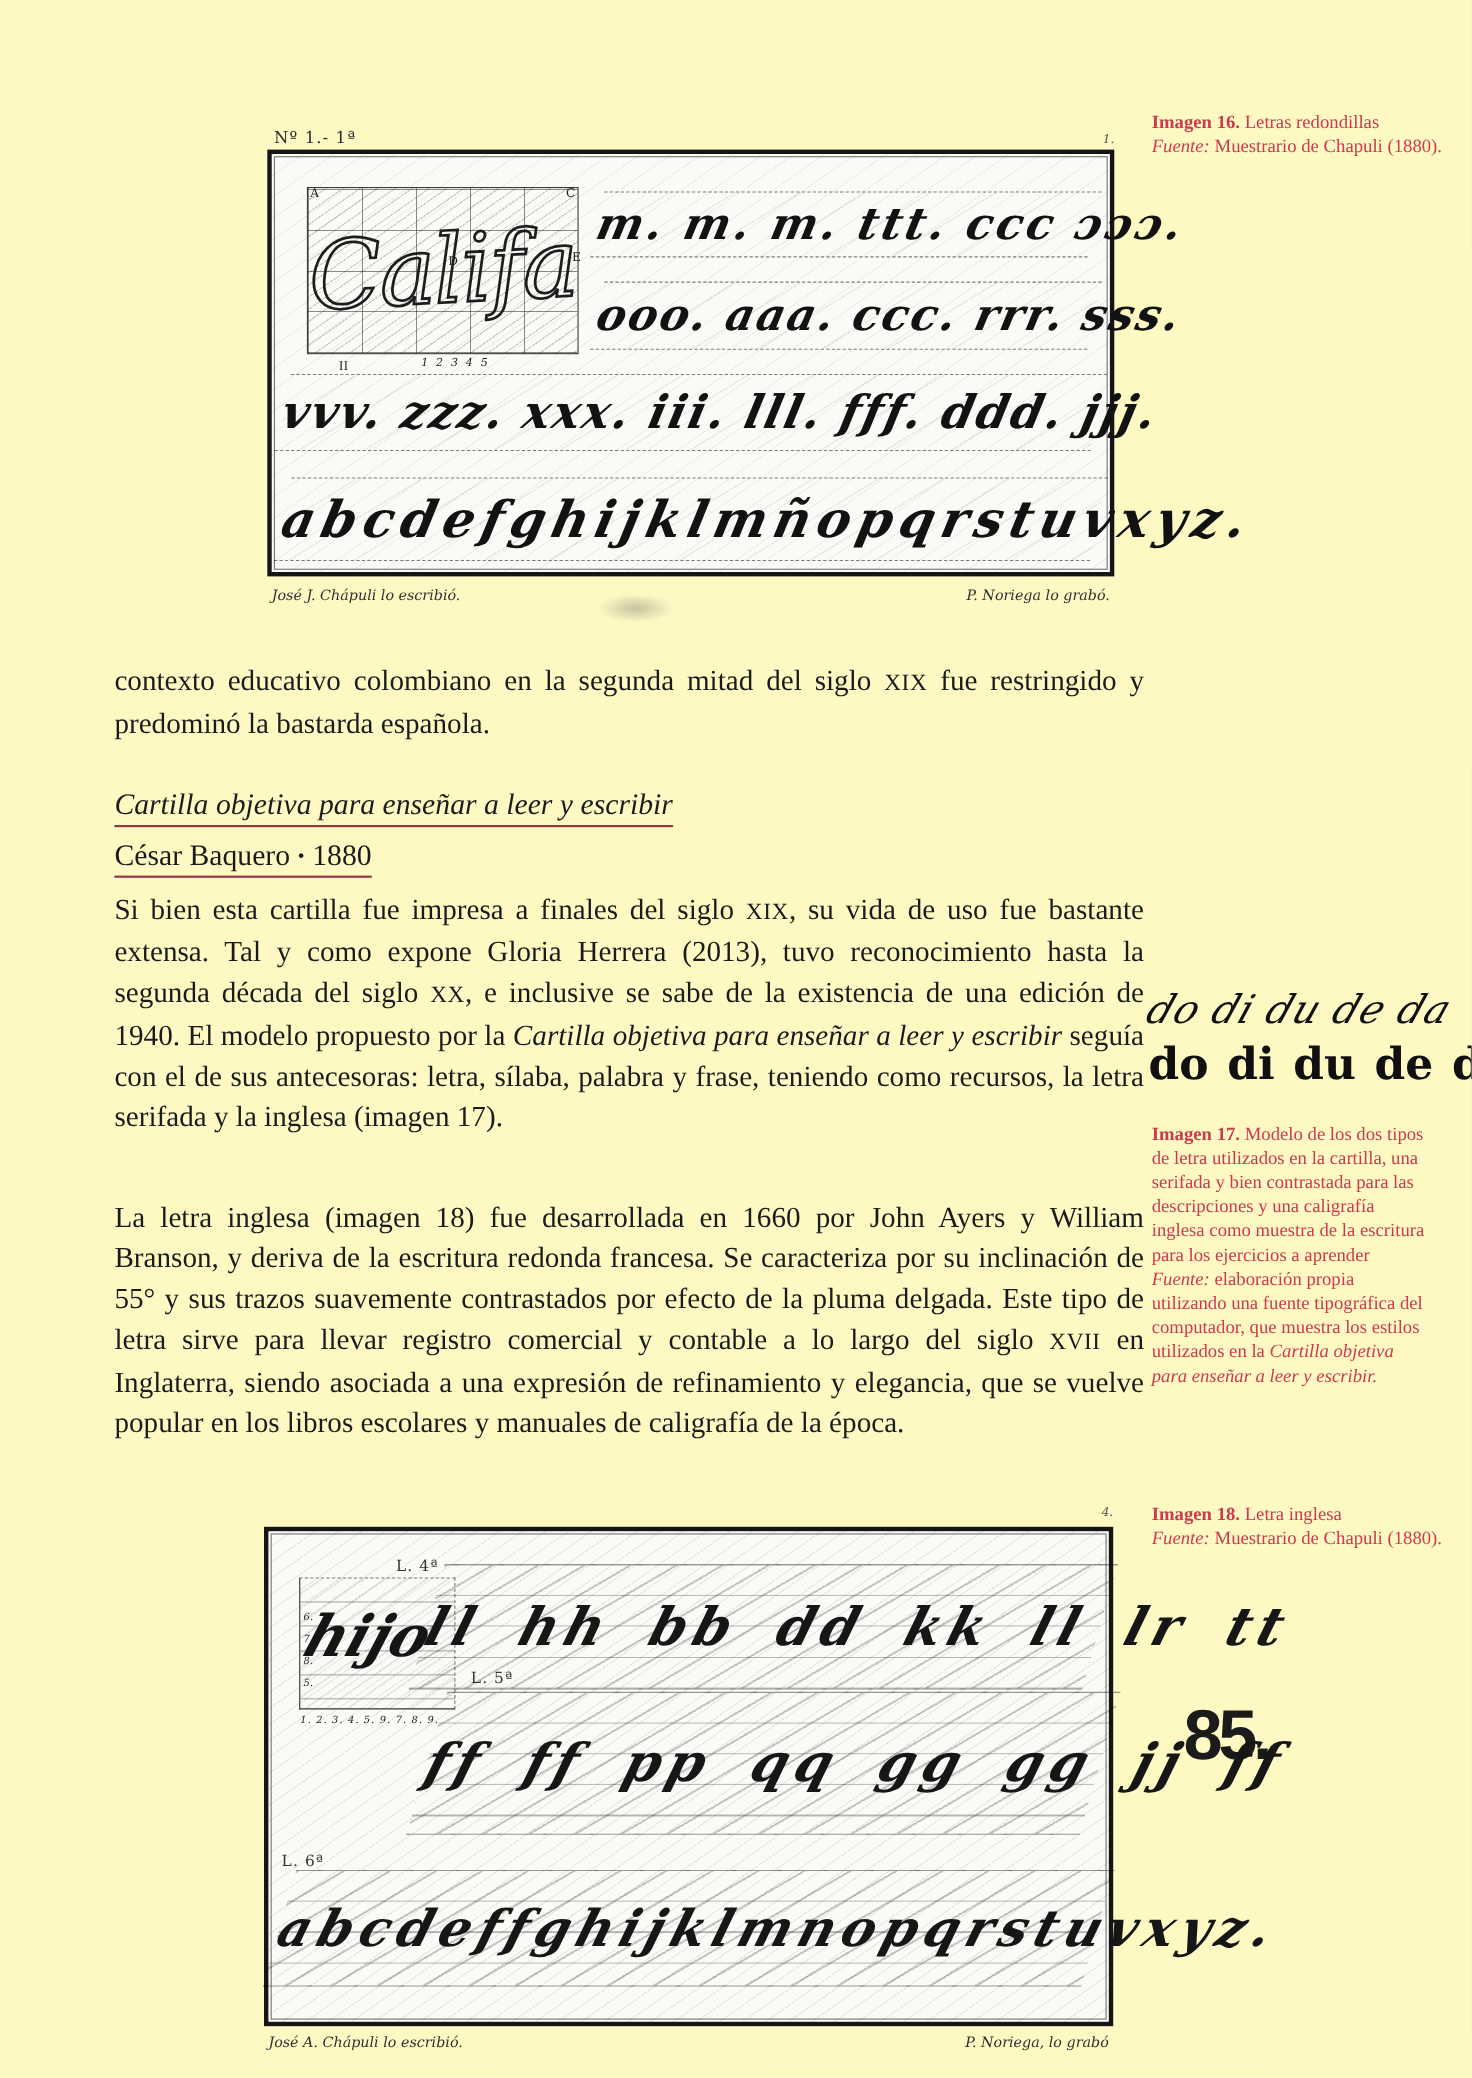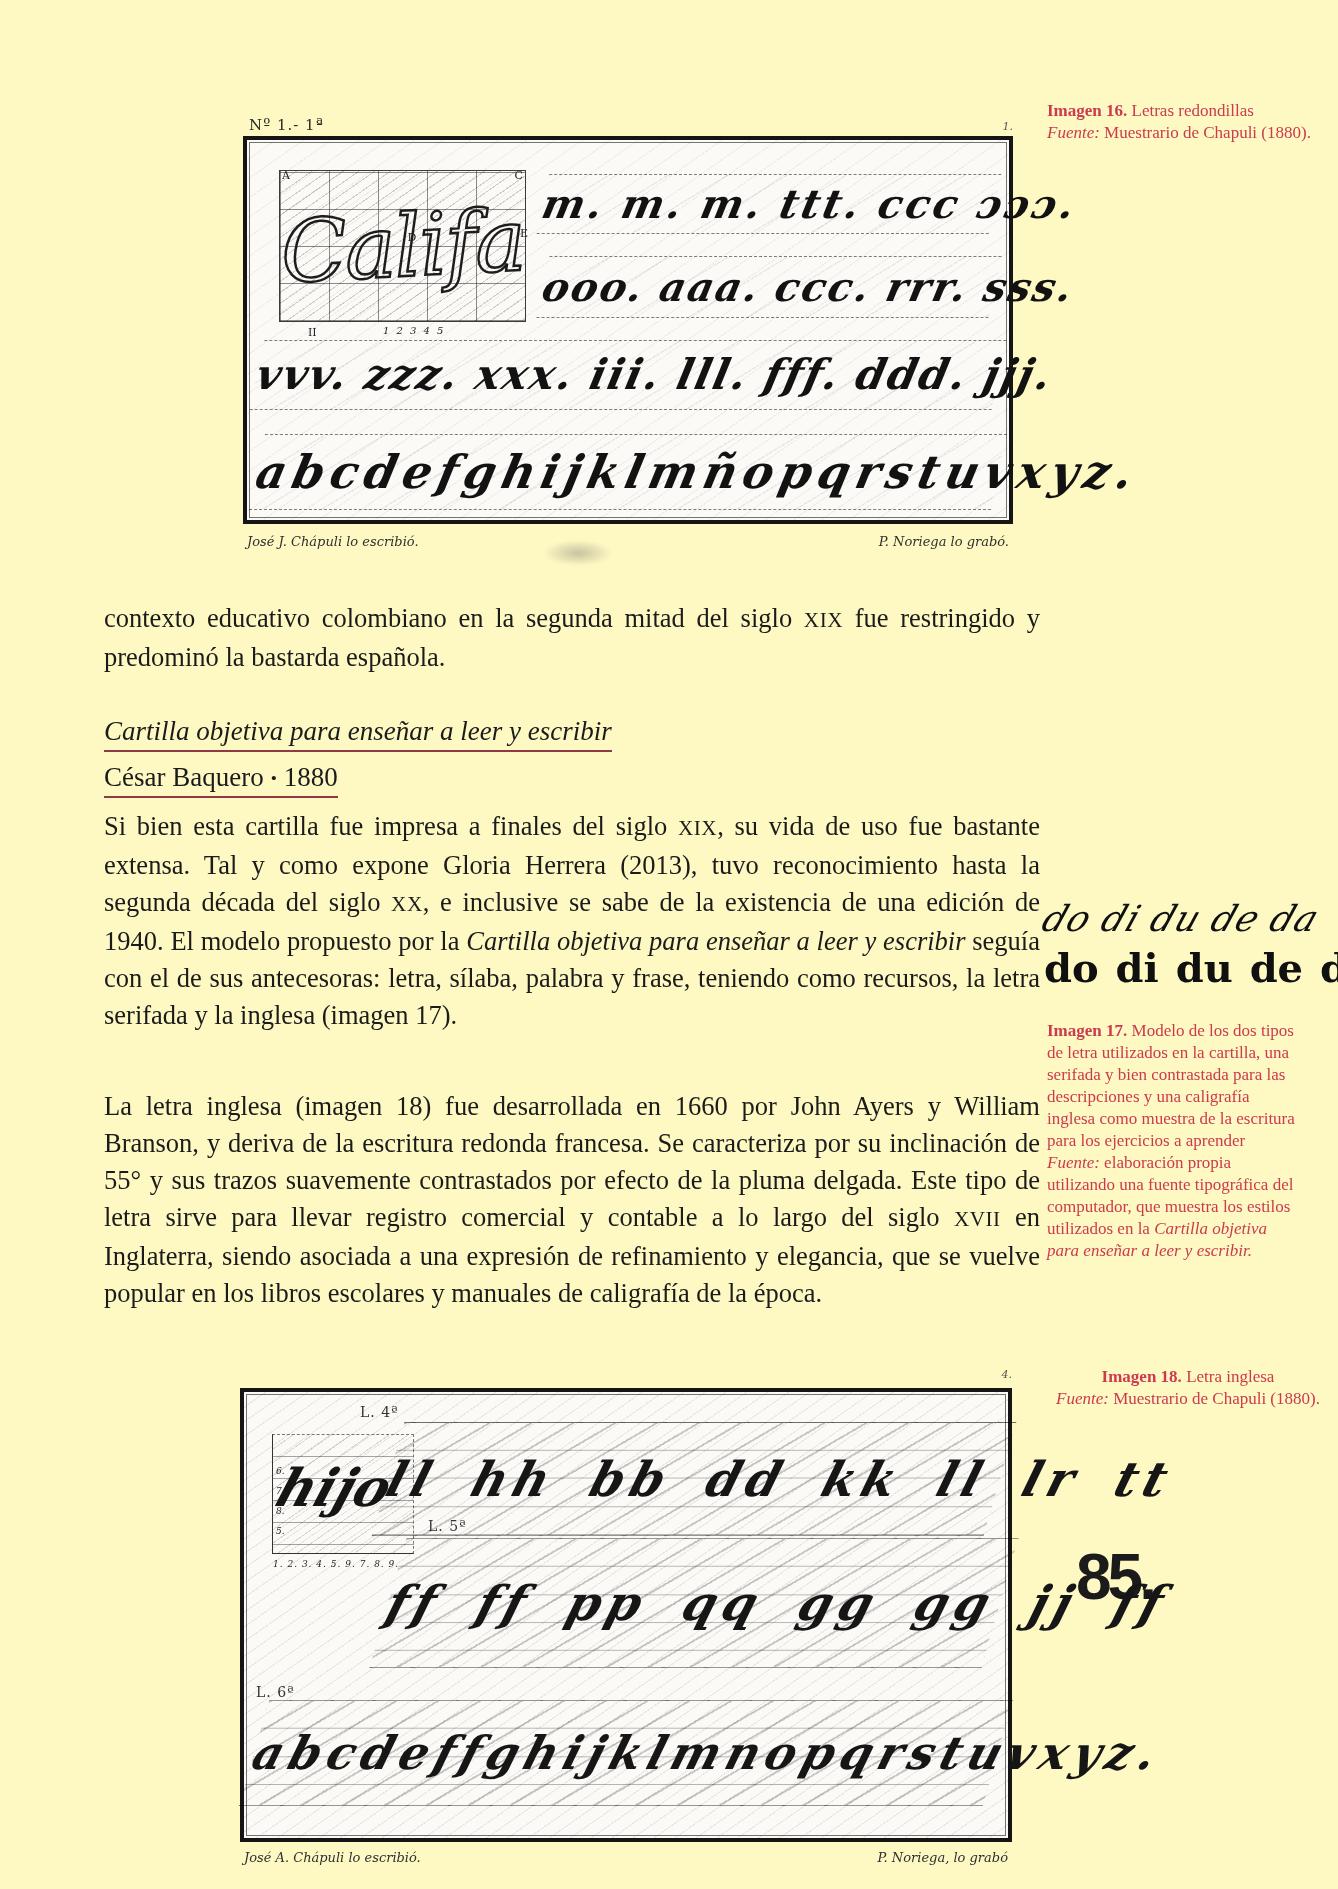--- a/index.html
+++ b/index.html
@@ -133,37 +133,37 @@
 
   <div class="para" style="left:104px; top:808px; width:936px;"><span>Si bien esta cartilla fue impresa a finales del siglo </span><span class="sc">XIX</span><span>, su vida de uso fue bastante extensa. Tal y como expone Gloria Herrera (2013), tuvo reconocimiento hasta la segunda década del siglo </span><span class="sc">XX</span><span>, e inclusive se sabe de la existencia de una edición de 1940. El modelo propuesto por la </span><span class="i">Cartilla objetiva para enseñar a leer y escribir</span><span> seguía con el de sus antecesoras: letra, sílaba, palabra y frase, teniendo como recursos, la letra serifada y la inglesa (imagen 17).</span></div>
 
   <div class="para" style="left:104px; top:1088px; width:936px;"><span>La letra inglesa (imagen 18) fue desarrollada en 1660 por John Ayers y William Branson, y deriva de la escritura redonda francesa. Se caracteriza por su inclinación de 55° y sus trazos suavemente contrastados por efecto de la pluma delgada. Este tipo de letra sirve para llevar registro comercial y contable a lo largo del siglo </span><span class="sc">XVII</span><span> en Inglaterra, siendo asociada a una expresión de refinamiento y elegancia, que se vuelve popular en los libros escolares y manuales de caligrafía de la época.</span></div>
 
   <div class="script-sample" style="left:1044px; top:898px;">do di du de da</div>
   <div class="serif-sample" style="left:1044px; top:944px;">do di du de da</div>
 
   <div class="cap" style="left:1047px; top:1020px; width:252px;"><span class="b">Imagen 17.</span><span> Modelo de los dos tipos de letra utilizados en la cartilla, una serifada y bien contrastada para las descripciones y una caligrafía inglesa como muestra de la escritura para los ejercicios a aprender</span><br><span class="i">Fuente:</span><span> elaboración propia utilizando una fuente tipográfica del computador, que muestra los estilos utilizados en la </span><span class="i">Cartilla objetiva para enseñar a leer y escribir.</span></div>
 
-  <div class="cap" style="left:1047px; top:1366px; width:282px;text-align:center;"><span class="b">Imagen 18.</span><span> Letra inglesa</span><br><span class="i">Fuente:</span><span> Muestrario de Chapuli (1880).</span></div>
+  <div class="cap" style="left:1047px; top:1366px; width:282px;"><span class="b">Imagen 18.</span><span> Letra inglesa</span><br><span class="i">Fuente:</span><span> Muestrario de Chapuli (1880).</span></div>
 
   <div class="page-num" style="left:1044px; top:1540px;">85.</div>
 
   <div class="plate" style="left:240px; top:1356px; width:772px; height:522px;">
     <div class="corner-mark" style="top:12px;">4.</div>
 
     <div class="frame hatch2" style="left:0; top:32px; width:764px; height:446px;">
       <div class="frame-content">
 
         <div class="hijo-box" style="left:24px; top:38px; width:140px; height:118px;">
           <div class="hijo-word">hijo</div>
           <div class="axis-left">6. 7. 8. 5.</div>
           <div class="axis-bottom">1. 2. 3. 4. 5. 9. 7. 8. 9.</div>
         </div>
 
-        <div class="band-label" style="left:112px; top:8px;">L. 4ª</div>
+        <div class="band-label" style="left:112px; top:20px;">L. 4ª</div>
         <div class="band" style="left:140px; top:26px; width:612px; height:112px; font-size:48px; letter-spacing:6px; word-spacing:14px;">ll hh bb dd kk ll lr tt</div>
 
         <div class="band-label" style="left:180px; top:122px;">L. 5ª</div>
         <div class="band" style="left:140px; top:142px; width:612px; height:128px; font-size:48px; letter-spacing:6px; word-spacing:14px;">ff ff pp qq gg gg jj ff</div>
 
         <div class="band-label" style="left:8px; top:288px;">L. 6ª</div>
         <div class="band" style="left:6px; top:304px; width:744px; height:104px; font-size:46px; letter-spacing:6px;">abcdeffghijklmnopqrstuvxyz.</div>
       </div>
     </div>
 

